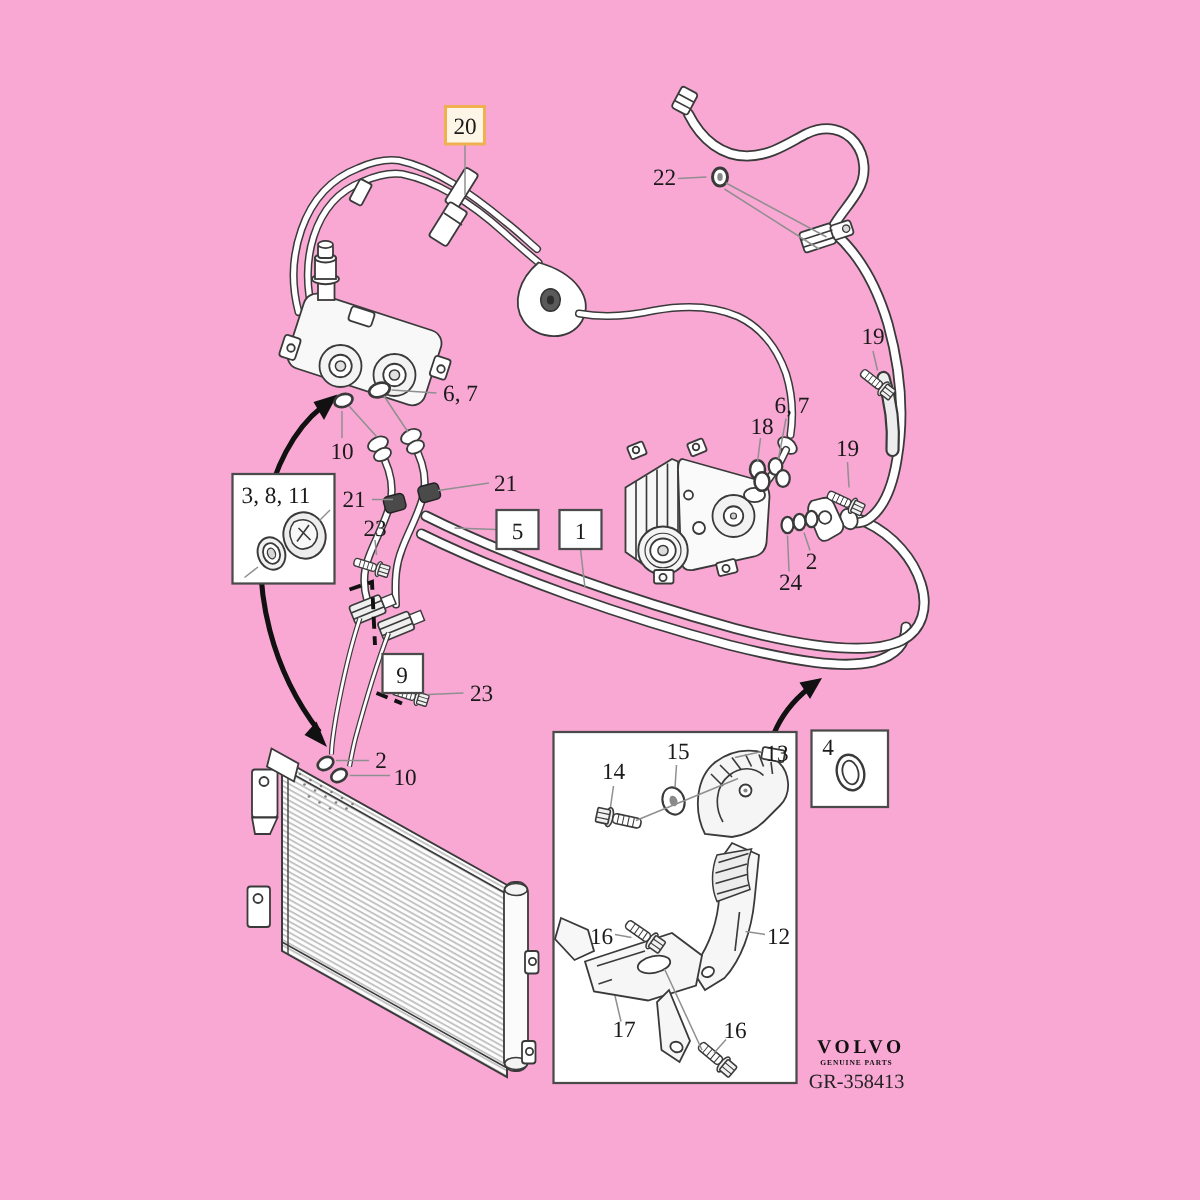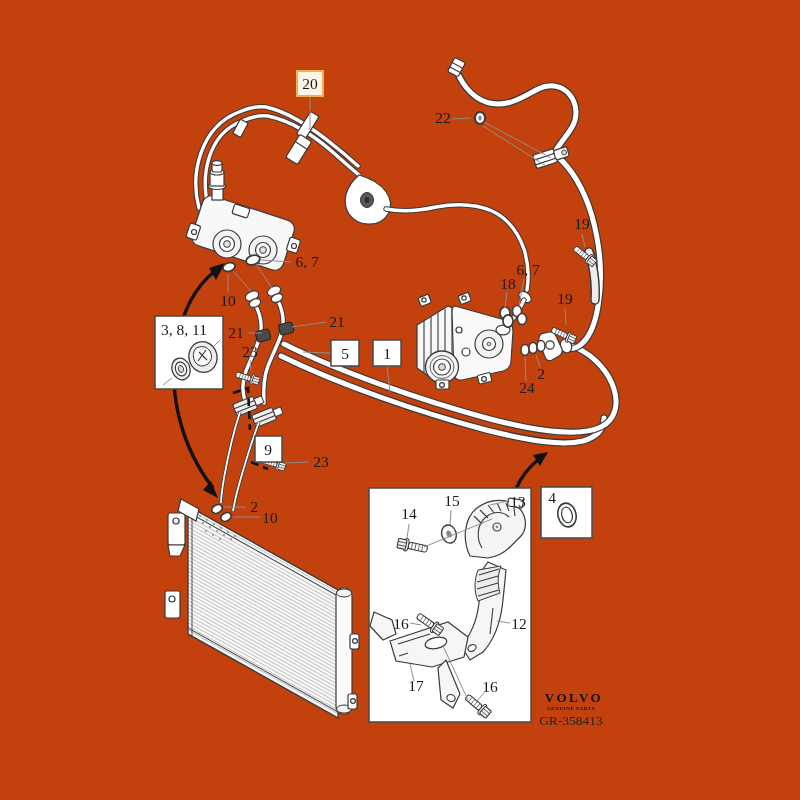--- a/index.html
+++ b/index.html
@@ -1,16 +1,16 @@
 <!DOCTYPE html>
 <html><head>
 <meta charset="utf-8">
 <style>
   html,body{margin:0;padding:0;background:#fff;}
-  .stage{position:relative;width:800px;height:800px;background:#c2410c;overflow:hidden;
+  .stage{position:relative;width:800px;height:800px;background:#f9a8d4;overflow:hidden;
          font-family:"Liberation Serif","DejaVu Serif",serif;}
   svg{display:block;}
   .tube-o{fill:none;stroke:#3a3a3a;stroke-width:7.4;stroke-linecap:round;}
   .tube-i{fill:none;stroke:#ffffff;stroke-width:5.0;stroke-linecap:round;}
   .pipe-o{fill:none;stroke:#3a3a3a;stroke-width:5.4;stroke-linecap:round;}
   .pipe-i{fill:none;stroke:#ffffff;stroke-width:3.4;stroke-linecap:round;}
   .ln{stroke:#3a3a3a;stroke-width:1.1;fill:none;}
   .part{fill:#f7f7f7;stroke:#3a3a3a;stroke-width:1.2;}
   .partw{fill:#ffffff;stroke:#3a3a3a;stroke-width:1.2;}
   .leader{stroke:#8f8f8f;stroke-width:1;fill:none;}

